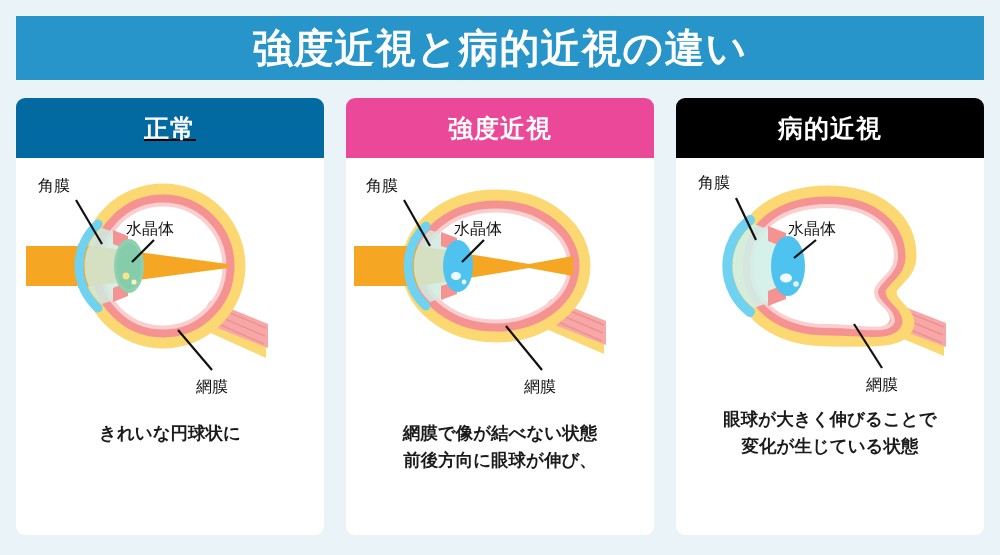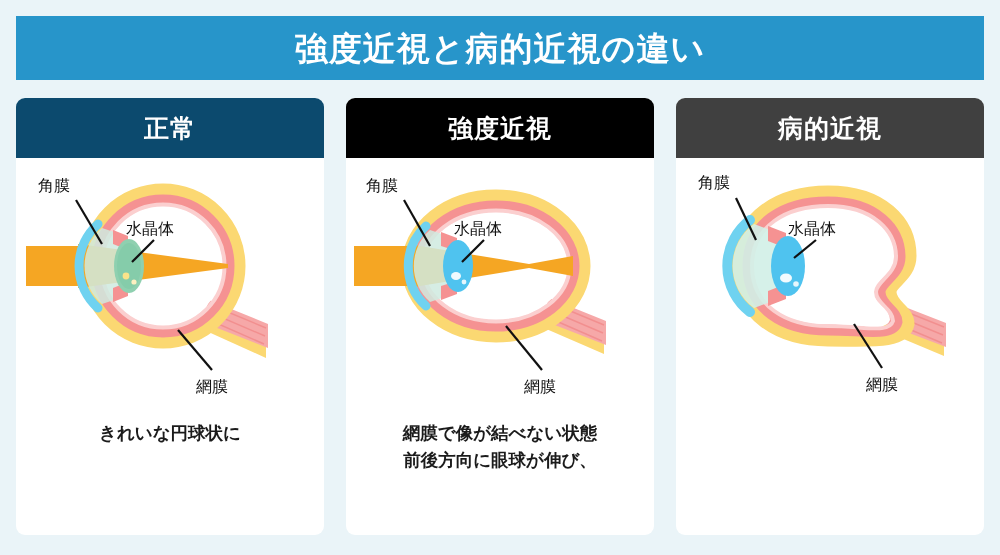--- a/index.html
+++ b/index.html
@@ -28,21 +28,21 @@
     top: 16px;
     width: 968px;
     height: 64px;
     background: #2795ca;
     display: flex;
     align-items: center;
     justify-content: center;
   }
   .title-text {
     color: #ffffff;
-    font-size: 33px;
+    font-size: 40px;
     font-weight: bold;
     letter-spacing: 1px;
     line-height: 1;
   }
 
   
   .card {
     position: absolute;
     top: 98px;
     width: 308px;
@@ -104,21 +104,21 @@
 </head>
 <body>
 
 <div id="page">
 
   <div class="title-bar">
     <span class="title-text">強度近視と病的近視の違い</span>
   </div>
 
   <div class="card" id="card-0">
-    <div class="card-header" style="background:#0c4a6e;">
+    <div class="card-header" style="background:#0369a1;text-decoration:underline;">
       <span class="card-header-text">正常</span>
     </div>
     <div class="card-body">
       <div class="diagram">
         <svg width="308" height="262" viewBox="0 0 308 262" xmlns="http://www.w3.org/2000/svg">
 
           <g>
             <path d="M196 150 L250 175 L250 200 L188 172 Z" fill="#fbd872"></path>
             <path d="M193 142 L252 166 L252 190 L186 164 Z" fill="#f6a8a8"></path>
             <path d="M195 147 L250 170" stroke="#f28f8f" stroke-width="1.4" fill="none"></path>
@@ -167,21 +167,21 @@
           </g>
         </svg>
       </div>
       <div class="caption">
         <div>きれいな円球状に</div>
       </div>
     </div>
   </div>
 
   <div class="card" id="card-1">
-    <div class="card-header" style="background:#000000;">
+    <div class="card-header" style="background:#ec4899;">
       <span class="card-header-text">強度近視</span>
     </div>
     <div class="card-body">
       <div class="diagram">
         <svg width="308" height="262" viewBox="0 0 308 262" xmlns="http://www.w3.org/2000/svg">
 
           <g>
             <path d="M206 148 L258 172 L258 196 L198 170 Z" fill="#fbd872"></path>
             <path d="M203 140 L260 163 L260 187 L196 162 Z" fill="#f6a8a8"></path>
             <path d="M205 145 L258 167" stroke="#f28f8f" stroke-width="1.4" fill="none"></path>
@@ -225,21 +225,21 @@
         </svg>
       </div>
       <div class="caption">
         <div>網膜で像が結べない状態</div>
         <div>前後方向に眼球が伸び、</div>
       </div>
     </div>
   </div>
 
   <div class="card" id="card-2">
-    <div class="card-header" style="background:#404040;">
+    <div class="card-header" style="background:#000000;">
       <span class="card-header-text">病的近視</span>
     </div>
     <div class="card-body">
       <div class="diagram">
         <svg width="308" height="262" viewBox="0 0 308 262" xmlns="http://www.w3.org/2000/svg">
 
           <g>
             <path d="M214 150 L268 174 L268 198 L206 172 Z" fill="#fbd872"></path>
             <path d="M211 142 L270 165 L270 189 L204 164 Z" fill="#f6a8a8"></path>
             <path d="M213 147 L268 169" stroke="#f28f8f" stroke-width="1.4" fill="none"></path>
@@ -294,17 +294,19 @@
             <line x1="140" y1="82" x2="118" y2="100" stroke="#111111" stroke-width="2.2"></line>
             <text x="112" y="76" font-family="Liberation Sans, sans-serif" font-size="16" fill="#111111">水晶体</text>
           </g>
           <g>
             <line x1="178" y1="166" x2="206" y2="210" stroke="#111111" stroke-width="2.2"></line>
             <text x="190" y="232" font-family="Liberation Sans, sans-serif" font-size="16" fill="#111111">網膜</text>
           </g>
         </svg>
       </div>
       <div class="caption" style="top:248px;">
+        <div>眼球が大きく伸びることで</div>
+        <div>変化が生じている状態</div>
       </div>
     </div>
   </div>
 
 </div>
 
 </body></html>

